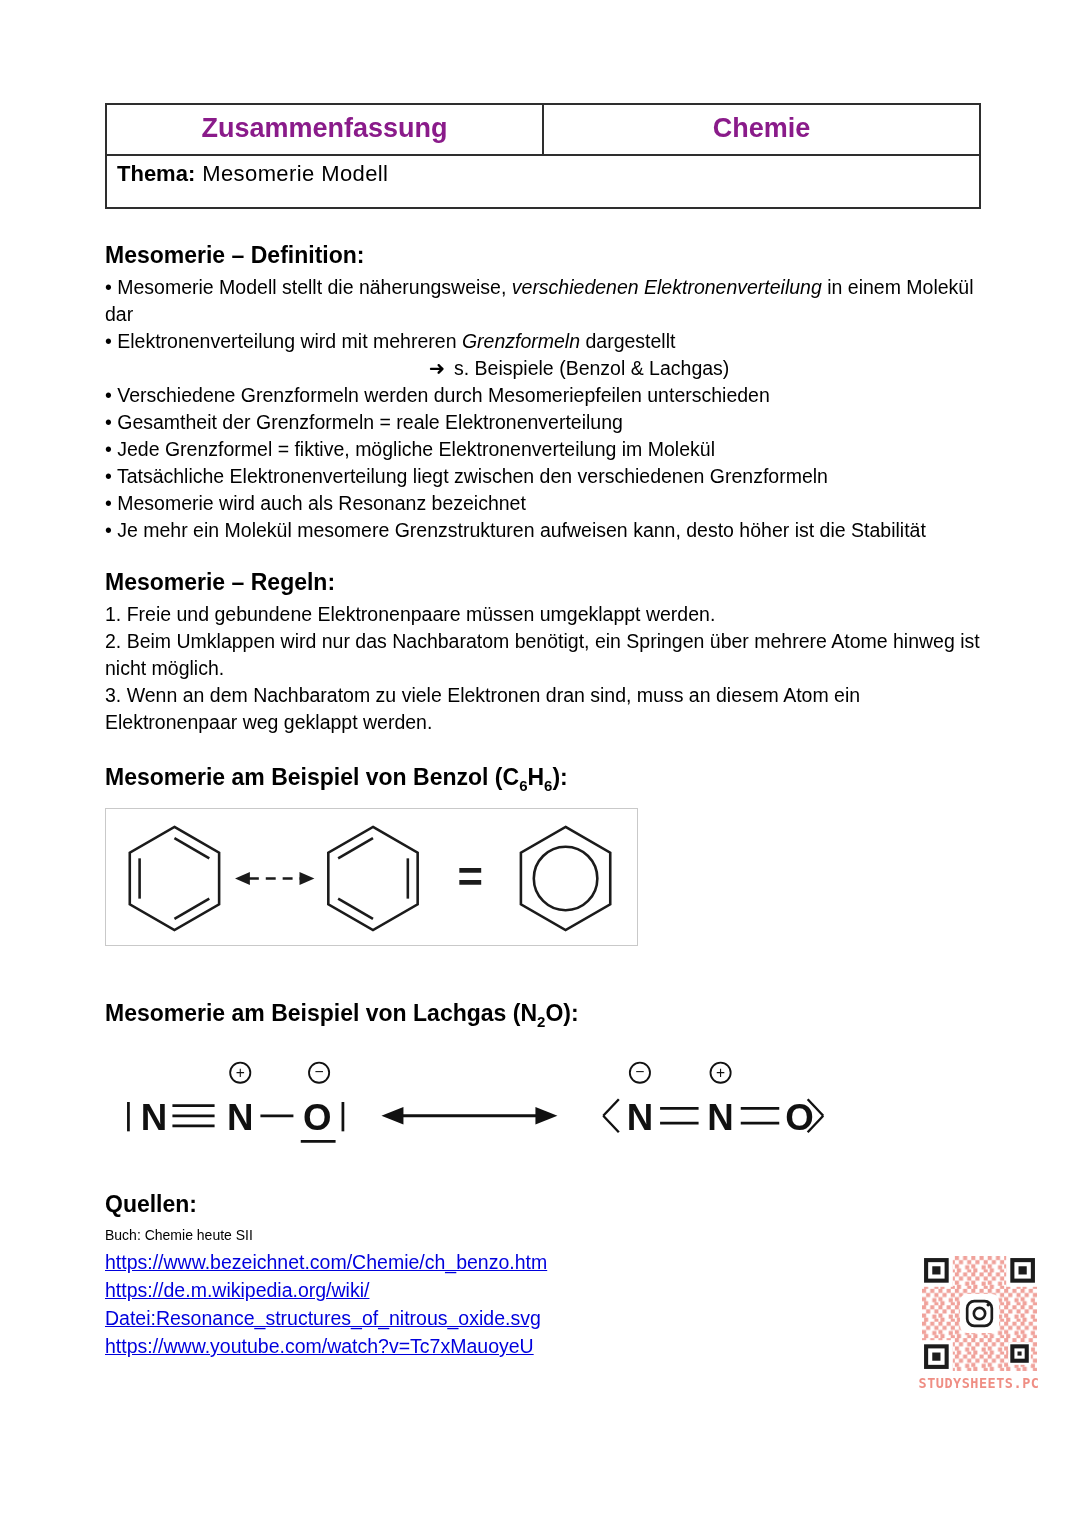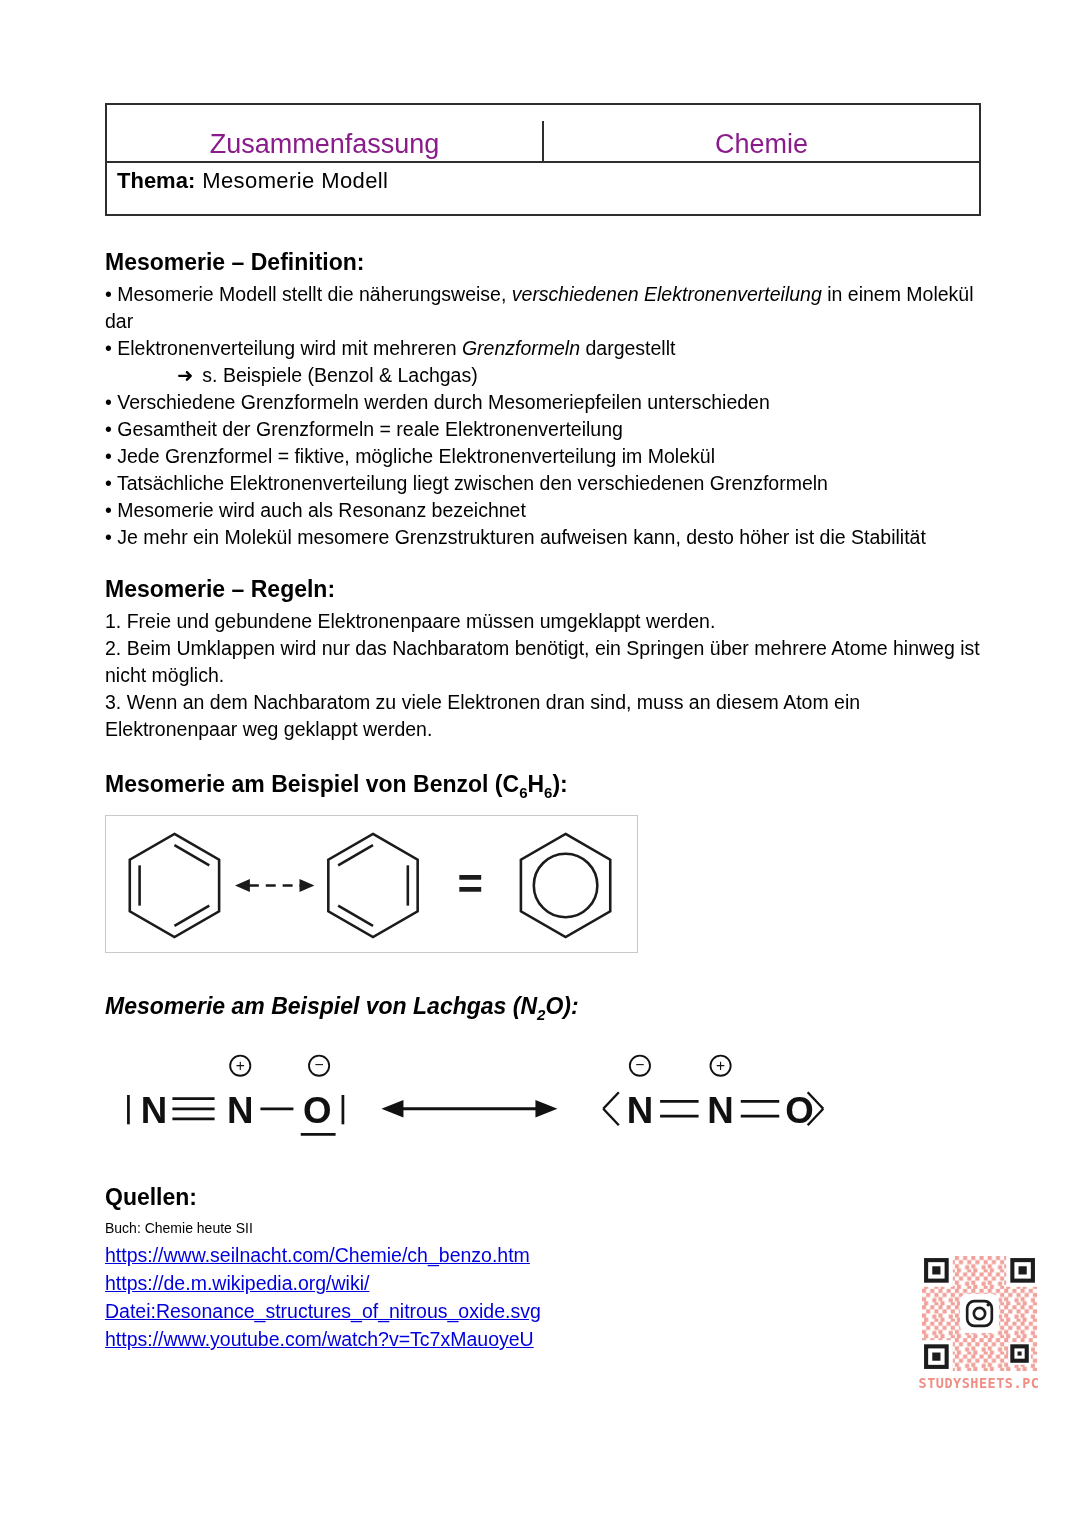--- a/index.html
+++ b/index.html
@@ -8,37 +8,37 @@
     position:relative; width:1080px; height:1527px; margin:0 auto;
     background:#ffffff; color:#000;
     font-family:"Liberation Sans","DejaVu Sans",sans-serif;
     overflow:hidden;
   }
   .content { position:absolute; left:105px; top:103px; width:876px; }
 
   
   .header-table { border:2px solid #2e2e2e; }
   .header-row { display:flex; border-bottom:2px solid #2e2e2e; }
-  .header-cell { flex:1; text-align:center; padding:8px 0 1px; font-size:27px; font-weight:normal; color:#8a1b8a;margin-top:16px; }
+  .header-cell { flex:1; text-align:center; padding:8px 0 10px; font-size:27px; font-weight:bold; color:#8a1b8a; }
   .header-cell.left { border-right:2px solid #2e2e2e; }
   .thema-row { padding:5px 10px 20px; font-size:22px; }
   .thema-label { font-weight:bold; }
   .thema-value { margin-left:7px; letter-spacing:0.4px; }
 
   
   .section-heading { font-size:23px; font-weight:bold; }
   .mt-def { margin-top:33px; margin-bottom:5px; }
   .mt-rules { margin-top:25px; margin-bottom:5px; }
   .mt-benzol { margin-top:28px; }
-  .mt-lachgas { margin-top:40px;font-style:italic; }
+  .mt-lachgas { margin-top:54px; }
   .mt-quellen { margin-top:34px; margin-bottom:4px; }
   sub { font-size:15px; }
 
   .body-line { font-size:19.5px; line-height:27px; }
-  .body-line.indent { padding-left:72px; }
+  .body-line.indent { padding-left:72px;text-align:center; }
   .arrow { margin-right:9px; }
 
   
   .figure-box { margin-top:14px; width:533px; border:1px solid #c9c9c9; background:#fff; line-height:0; }
   .n2o-wrap { margin:18px 0 0 6px; line-height:0; }
   svg text { font-family:"Liberation Sans","DejaVu Sans",sans-serif; }
 
   
   .book-line { font-size:14px; line-height:27px; }
   .link-line { line-height:27px; }
@@ -161,21 +161,21 @@
         <text x="576" y="90" font-size="40" font-weight="bold" text-anchor="middle" fill="#111">N</text>
         <text x="664" y="90" font-size="40" font-weight="bold" text-anchor="middle" fill="#111">N</text>
         <text x="750" y="90" font-size="40" font-weight="bold" text-anchor="middle" fill="#111">O</text>
         <text x="576" y="33" font-size="17" text-anchor="middle" fill="#111">−</text>
         <text x="664" y="34" font-size="17" text-anchor="middle" fill="#111">+</text>
       </svg>
     </div>
 
     <h2 class="section-heading mt-quellen">Quellen:</h2>
     <p class="book-line">Buch: Chemie heute SII</p>
-    <p class="link-line"><a>https://www.seilnacht.com/Chemie/ch_benzo.htm</a></p>
+    <p class="link-line"><a>https://www.bezeichnet.com/Chemie/ch_benzo.htm</a></p>
     <p class="link-line"><a>https://de.m.wikipedia.org/wiki/</a></p>
     <p class="link-line"><a>Datei:Resonance_structures_of_nitrous_oxide.svg</a></p>
     <p class="link-line"><a>https://www.youtube.com/watch?v=Tc7xMauoyeU</a></p>
 
   </div>
 
   <div class="qr-footer">
     <svg viewBox="0 0 112 112" width="115" height="115">
       <defs>
         <pattern id="qrp" width="16" height="16" patternUnits="userSpaceOnUse">

